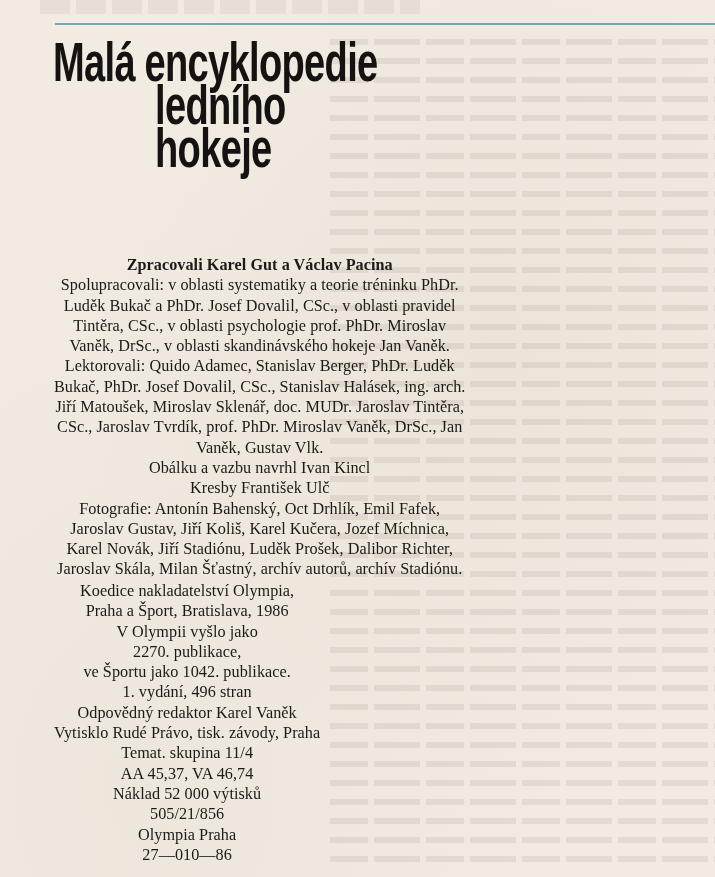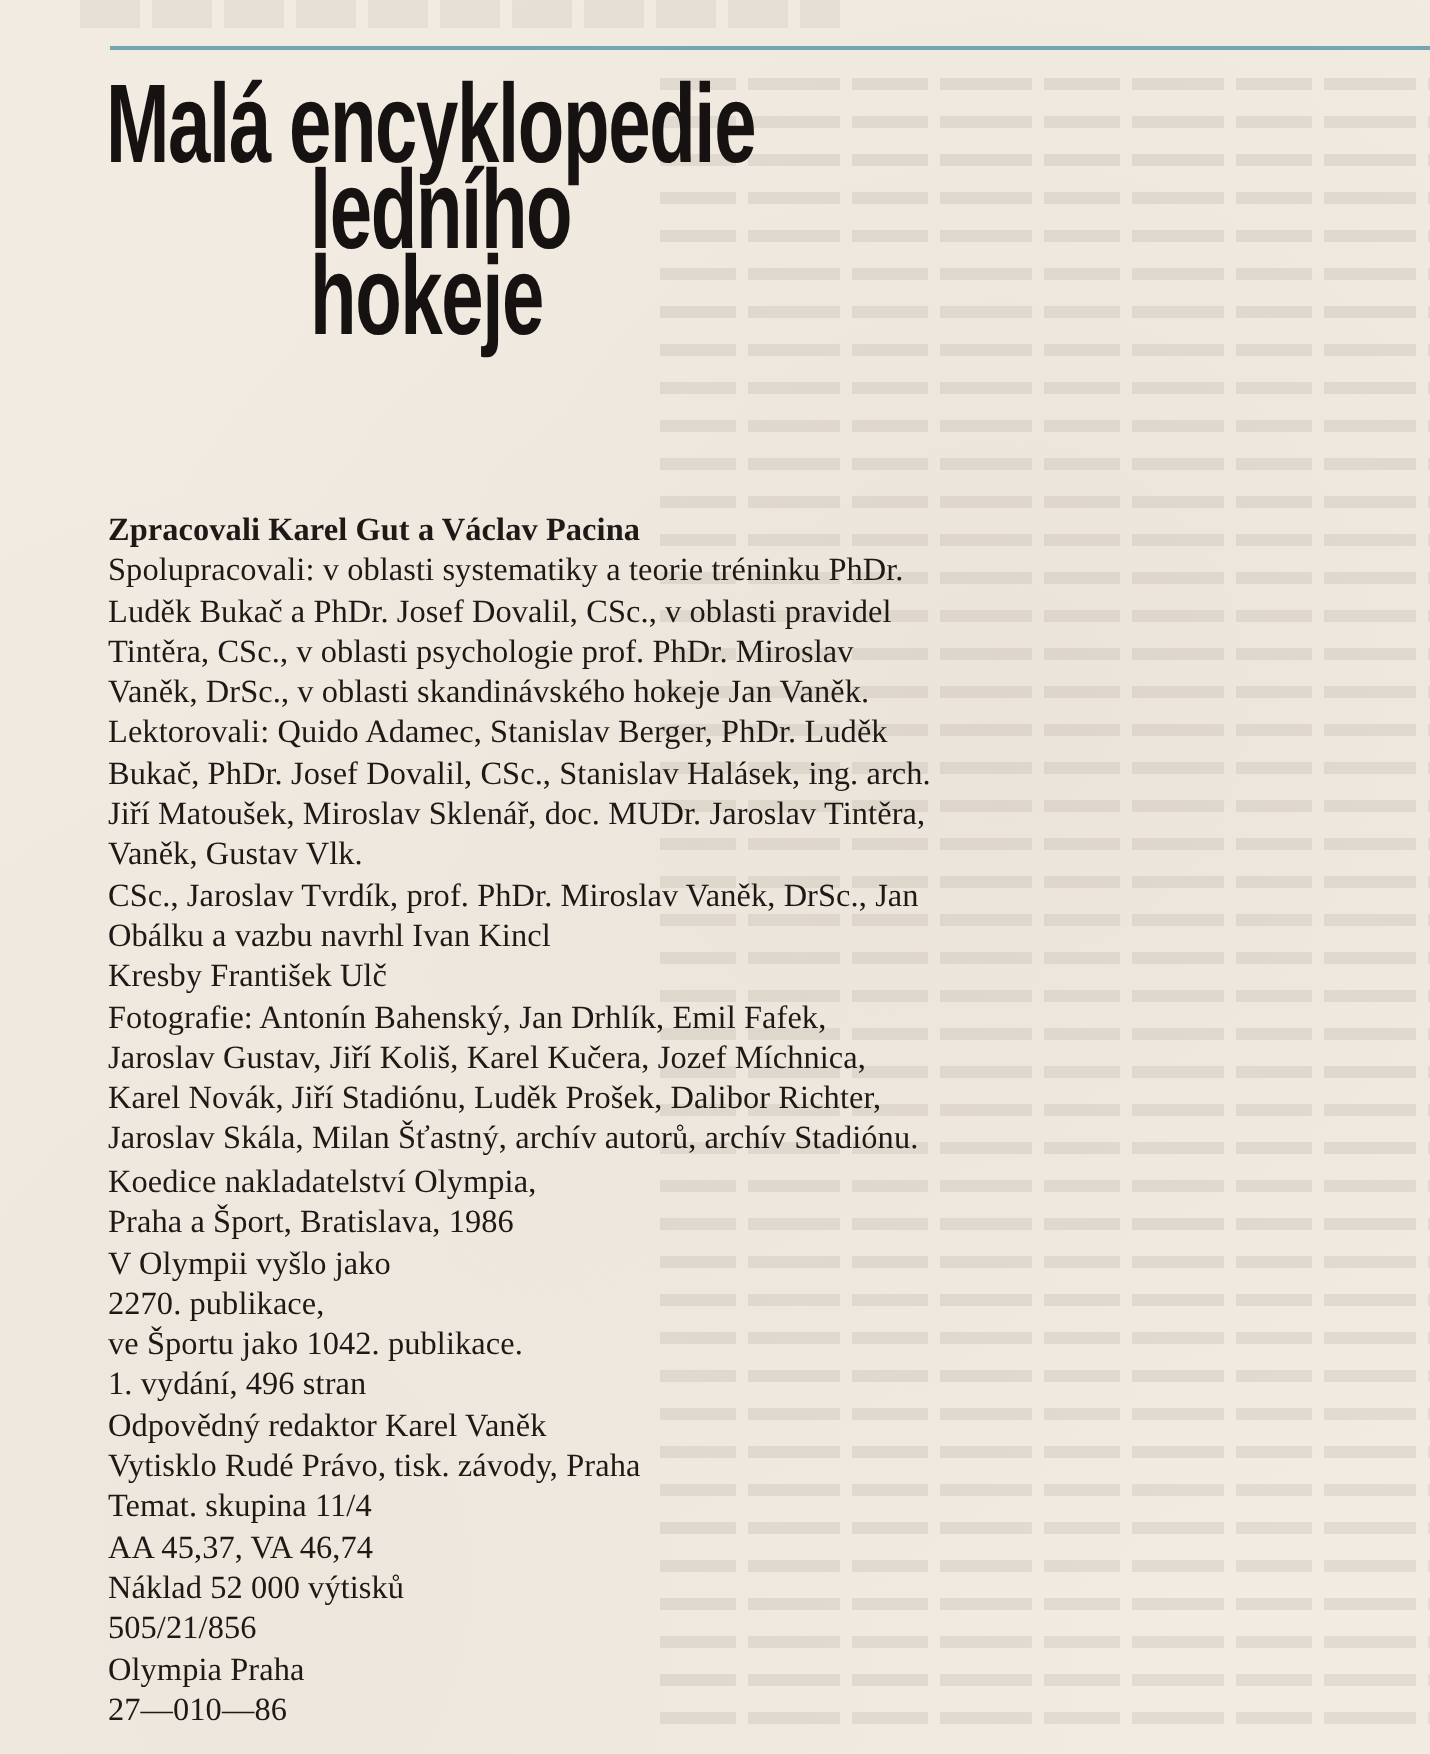--- a/index.html
+++ b/index.html
@@ -95,20 +95,21 @@
     }
     .block-credits {
       top: 255px;
     }
     .block-imprint {
       top: 581px;
     }
     .block .line {
       display: block;
       height: 20.3px;
+      text-align: center;
     }
     .block .line.bold {
       font-weight: 700;
     }
   </style>
 </head>
 <body>
 
 <div class="paper-tone"></div>
 <div class="bleed-left"></div>
@@ -124,25 +125,25 @@
 
 <div class="block block-credits">
   <span class="line bold">Zpracovali Karel Gut a Václav Pacina</span>
   <span class="line">Spolupracovali: v oblasti systematiky a teorie tréninku PhDr.</span>
   <span class="line">Luděk Bukač a PhDr. Josef Dovalil, CSc., v oblasti pravidel</span>
   <span class="line">Tintěra, CSc., v oblasti psychologie prof. PhDr. Miroslav</span>
   <span class="line">Vaněk, DrSc., v oblasti skandinávského hokeje Jan Vaněk.</span>
   <span class="line">Lektorovali: Quido Adamec, Stanislav Berger, PhDr. Luděk</span>
   <span class="line">Bukač, PhDr. Josef Dovalil, CSc., Stanislav Halásek, ing. arch.</span>
   <span class="line">Jiří Matoušek, Miroslav Sklenář, doc. MUDr. Jaroslav Tintěra,</span>
+  <span class="line">CSc., Jaroslav Tvrdík, prof. PhDr. Miroslav Vaněk, DrSc., Jan</span>
   <span class="line">Vaněk, Gustav Vlk.</span>
-  <span class="line">CSc., Jaroslav Tvrdík, prof. PhDr. Miroslav Vaněk, DrSc., Jan</span>
   <span class="line">Obálku a vazbu navrhl Ivan Kincl</span>
   <span class="line">Kresby František Ulč</span>
-  <span class="line">Fotografie: Antonín Bahenský, Jan Drhlík, Emil Fafek,</span>
+  <span class="line">Fotografie: Antonín Bahenský, Oct Drhlík, Emil Fafek,</span>
   <span class="line">Jaroslav Gustav, Jiří Koliš, Karel Kučera, Jozef Míchnica,</span>
   <span class="line">Karel Novák, Jiří Stadiónu, Luděk Prošek, Dalibor Richter,</span>
   <span class="line">Jaroslav Skála, Milan Šťastný, archív autorů, archív Stadiónu.</span>
 </div>
 
 <div class="block block-imprint">
   <span class="line">Koedice nakladatelství Olympia,</span>
   <span class="line">Praha a Šport, Bratislava, 1986</span>
   <span class="line">V Olympii vyšlo jako</span>
   <span class="line">2270. publikace,</span>

